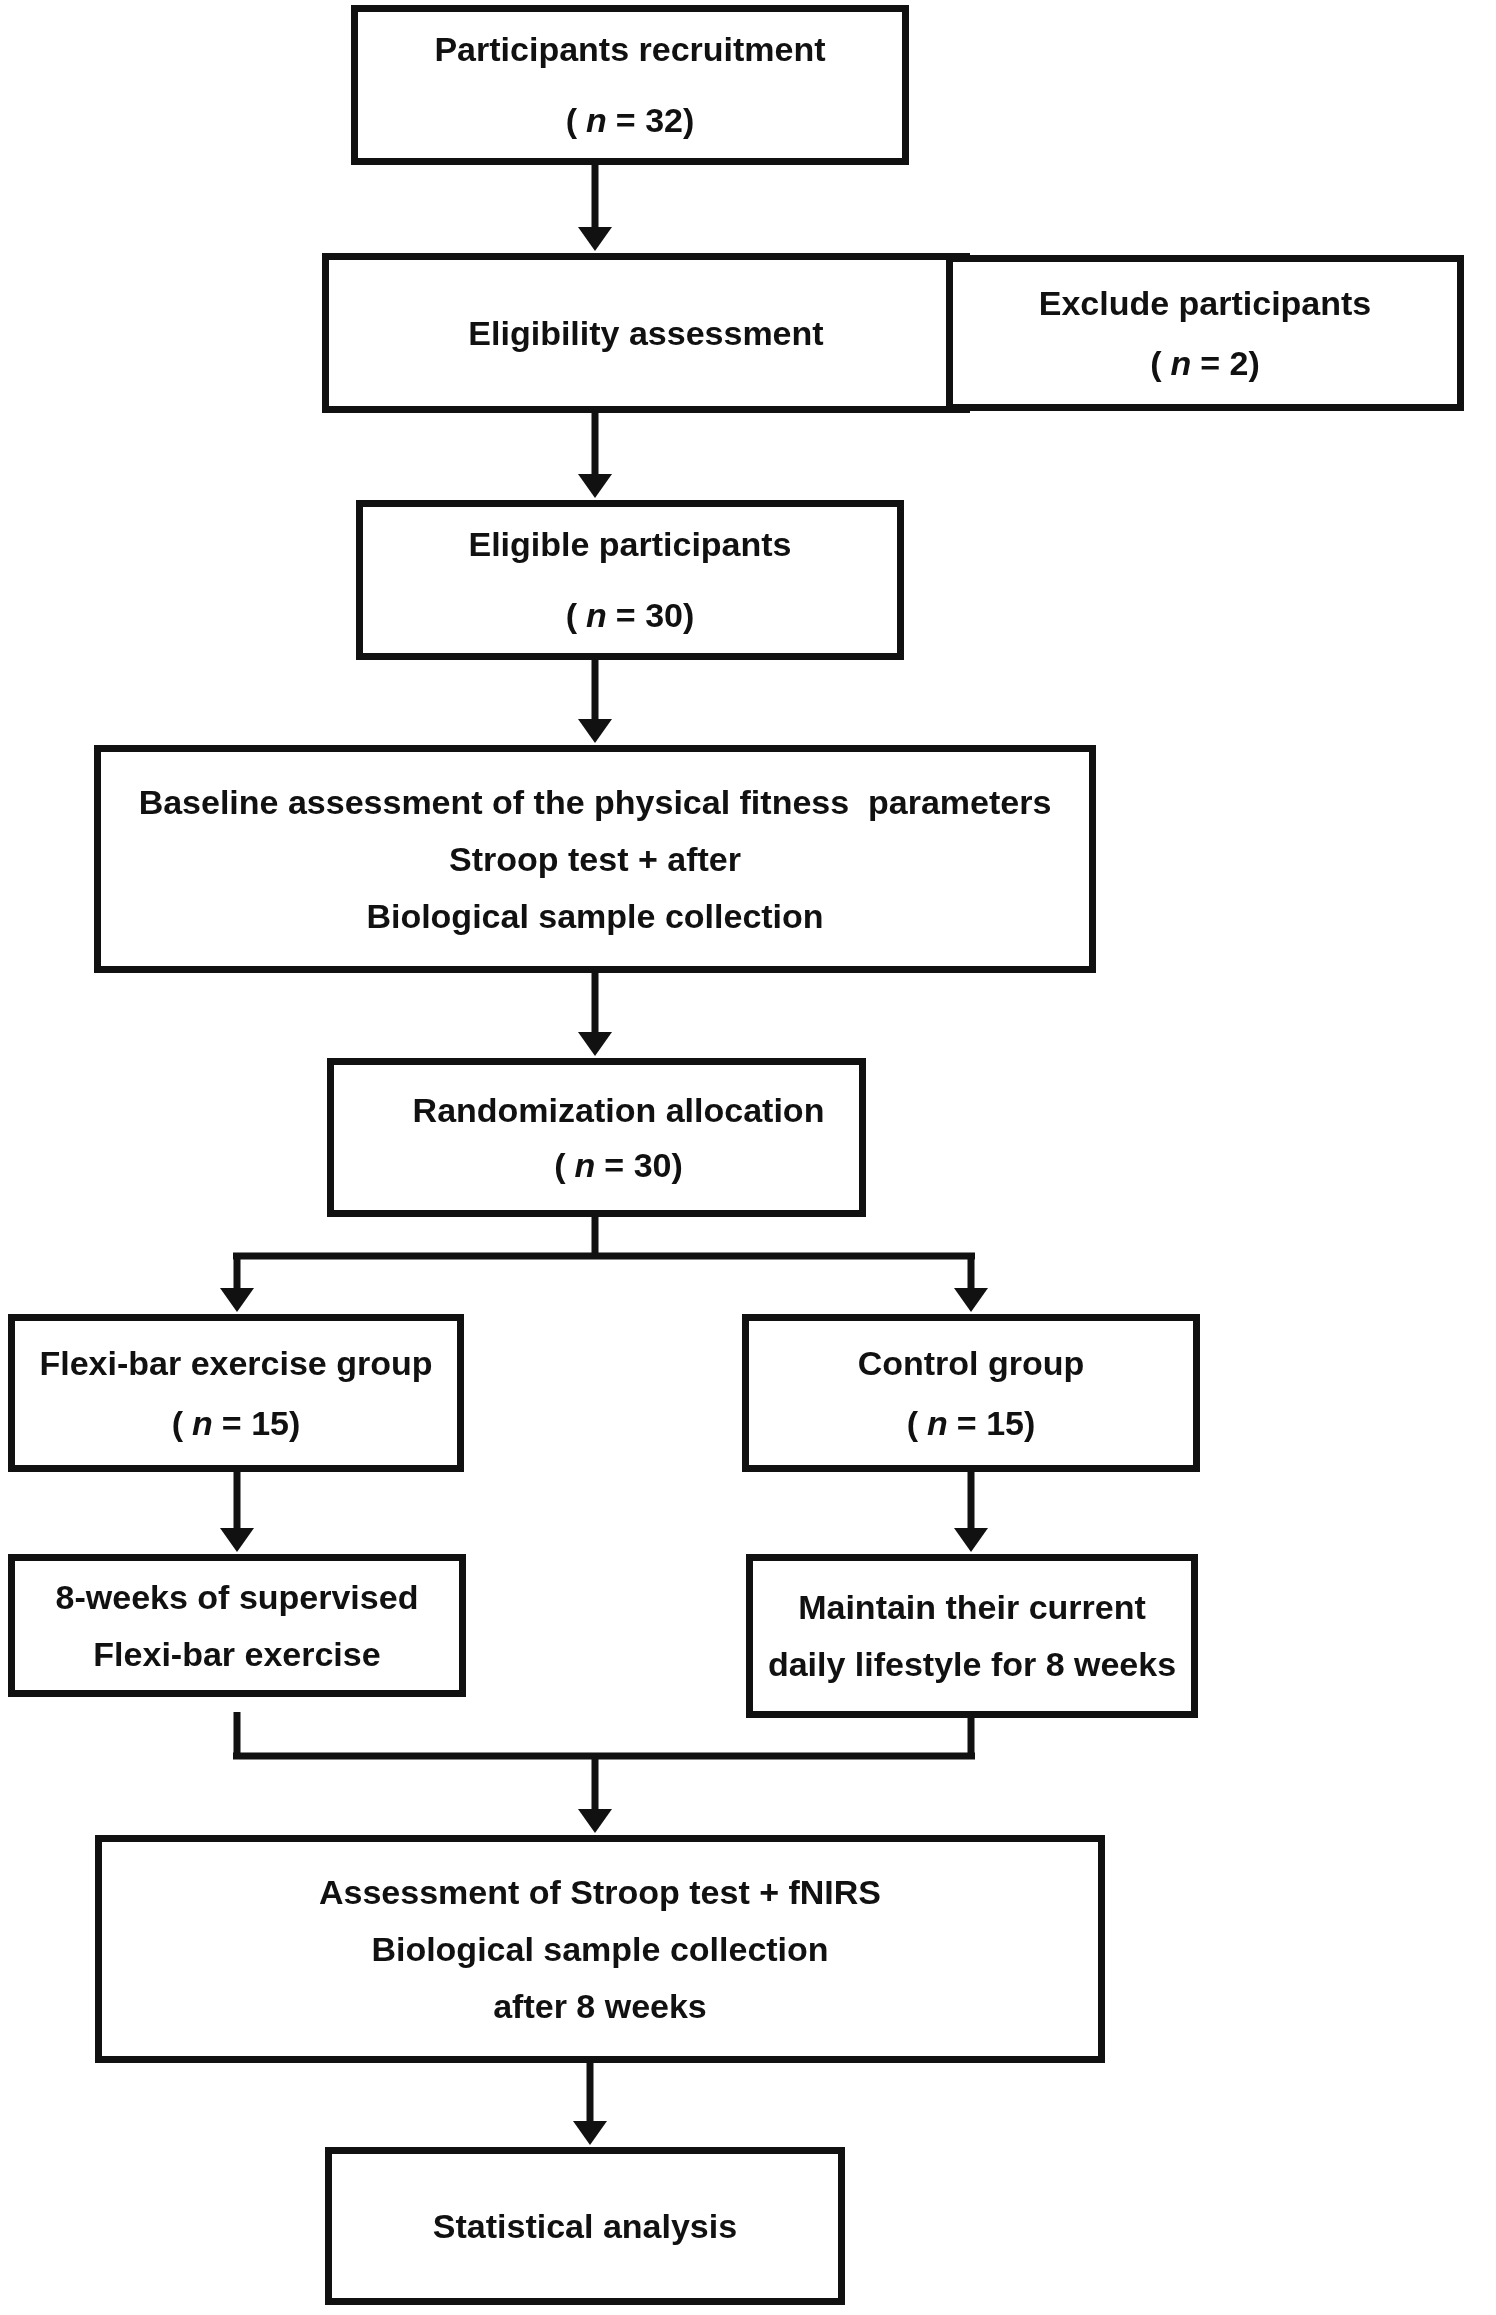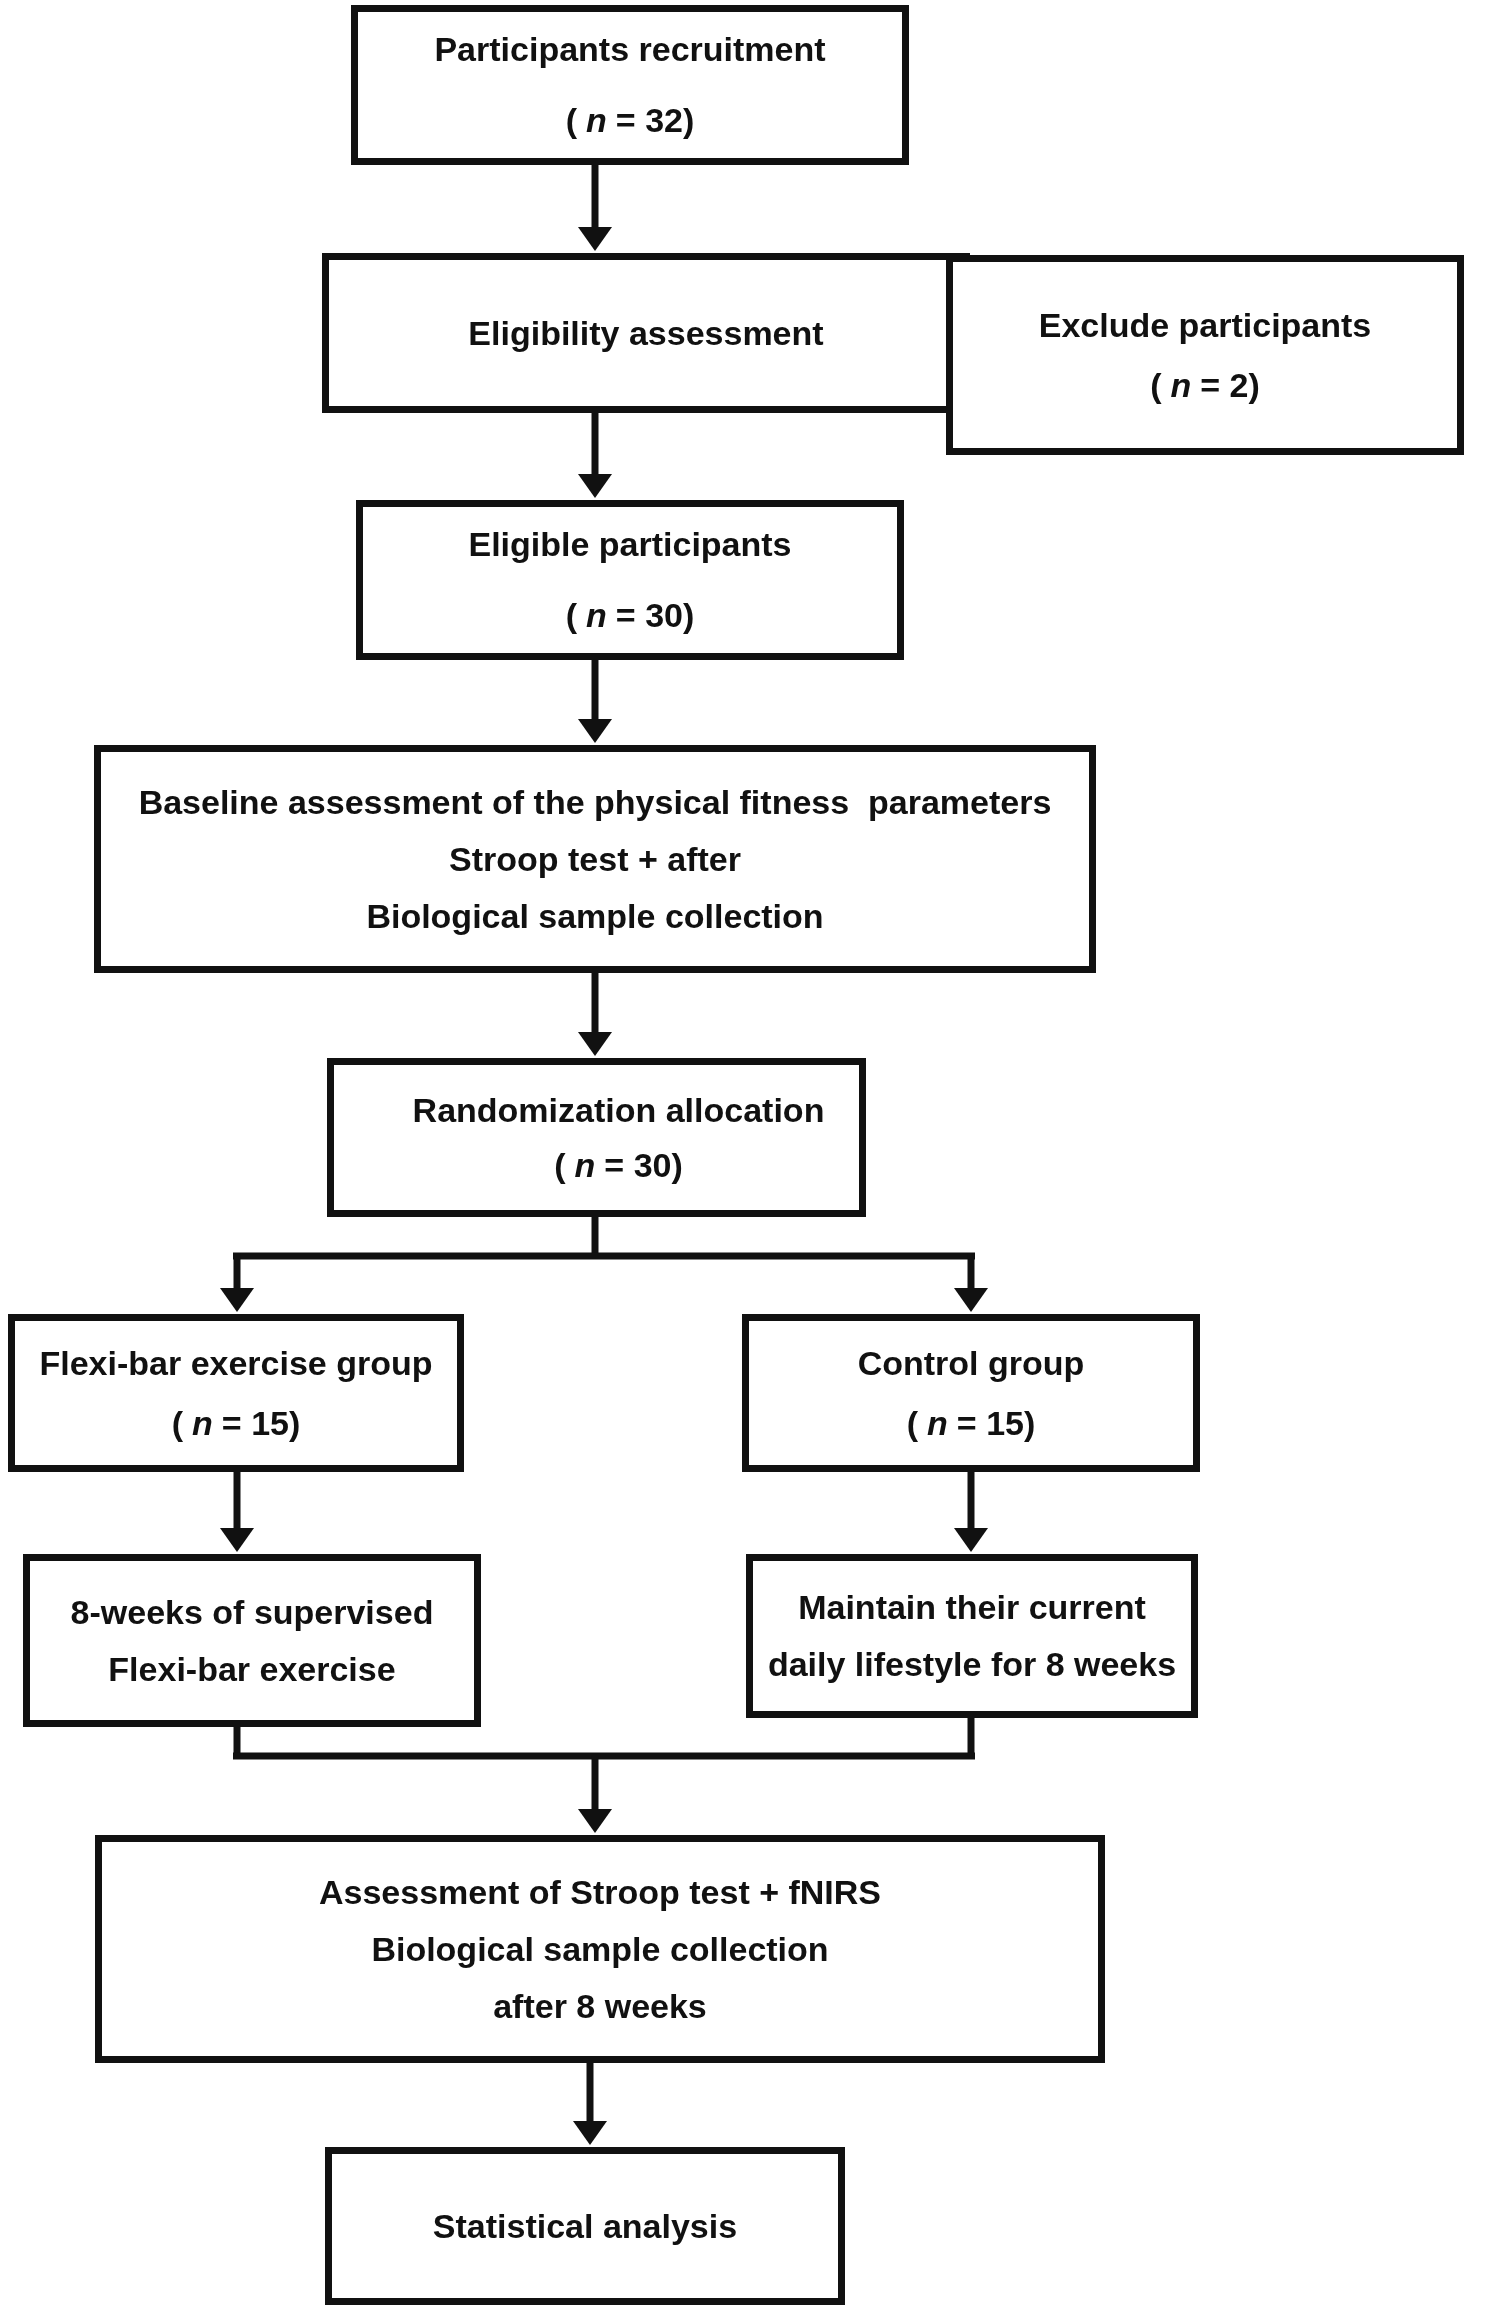--- a/index.html
+++ b/index.html
@@ -83,21 +83,21 @@
       <span>(</span>
         <span class="nvar">n</span>
         <span>= 32)</span>
     </div>
   </div>
 
   <div class="fc-box" style="left:322px;top:253px;width:648px;height:160px;">
     <div class="line">Eligibility assessment</div>
   </div>
 
-  <div class="fc-box gap-md" style="left:946px;top:255px;width:518px;height:200px;">
+  <div class="fc-box gap-md" style="left:946px;top:255px;width:518px;height:156px;">
     <div class="line">Exclude participants</div>
     <div class="count">
       <span>(</span>
         <span class="nvar">n</span>
         <span>= 2)</span>
     </div>
   </div>
 
   <div class="fc-box gap-lg" style="left:322px;top:500px;width:548px;height:160px;">
     <div class="line">Eligible participants</div>
@@ -134,21 +134,21 @@
 
   <div class="fc-box gap-md" style="left:742px;top:1314px;width:458px;height:158px;">
     <div class="line">Control group</div>
     <div class="count">
       <span>(</span>
         <span class="nvar">n</span>
         <span>= 15)</span>
     </div>
   </div>
 
-  <div class="fc-box lines" style="left:23px;top:1554px;width:458px;height:173px;">
+  <div class="fc-box lines" style="left:8px;top:1554px;width:458px;height:143px;">
     <div class="line">8-weeks of supervised</div>
     <div class="line">Flexi-bar exercise</div>
   </div>
 
   <div class="fc-box lines" style="left:746px;top:1554px;width:452px;height:164px;">
     <div class="line">Maintain their current</div>
     <div class="line">daily lifestyle for 8 weeks</div>
   </div>
 
   <div class="fc-box lines" style="left:95px;top:1835px;width:1010px;height:228px;">

